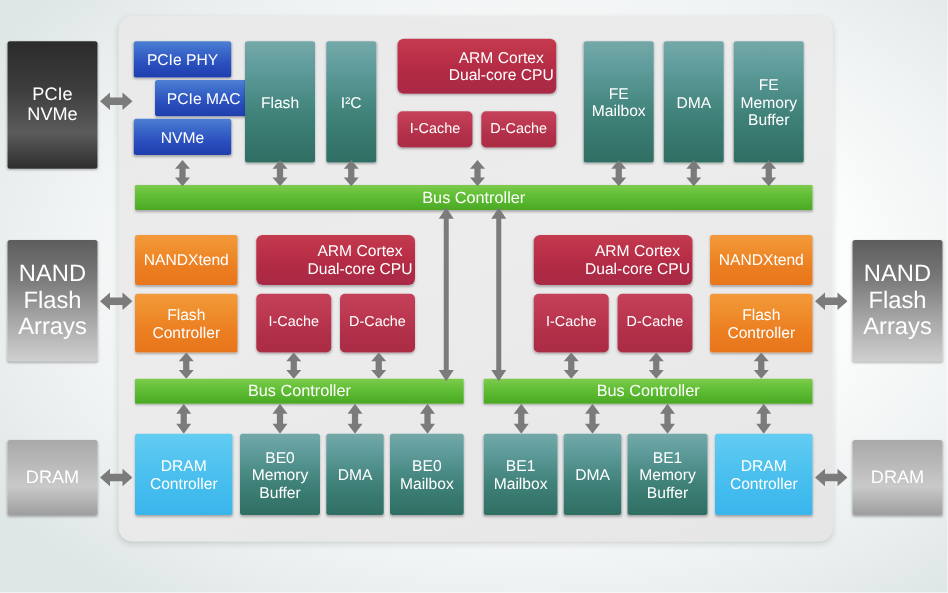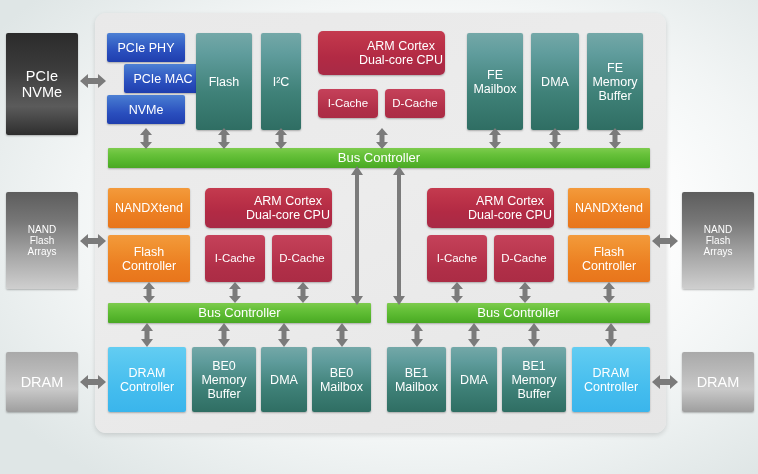--- a/index.html
+++ b/index.html
@@ -30,21 +30,21 @@
   .blk span { display: block; padding: 0 2px; }
 
   
   .ext-dark {
     background: linear-gradient(180deg, #2b2b2b 0%, #3d3d3d 38%, #5b5b5b 72%, #2e2e2e 100%);
     font-size: 14.5px;
   }
   
   .ext-mid {
     background: linear-gradient(180deg, #5d5d5d 0%, #777777 30%, #a6a6a6 65%, #cfcfcf 100%);
-    font-size: 10px;
+    font-size: 19px;
   }
   
   .ext-light {
     background: linear-gradient(180deg, #a9a9a9 0%, #b8b8b8 30%, #c9c9c9 62%, #9e9e9e 100%);
     font-size: 14.5px;
   }
 
   
   .blue {
     background: linear-gradient(180deg, #4d80d4 0%, #3f6fcc 20%, #2a4fbe 62%, #1f3eae 100%);

